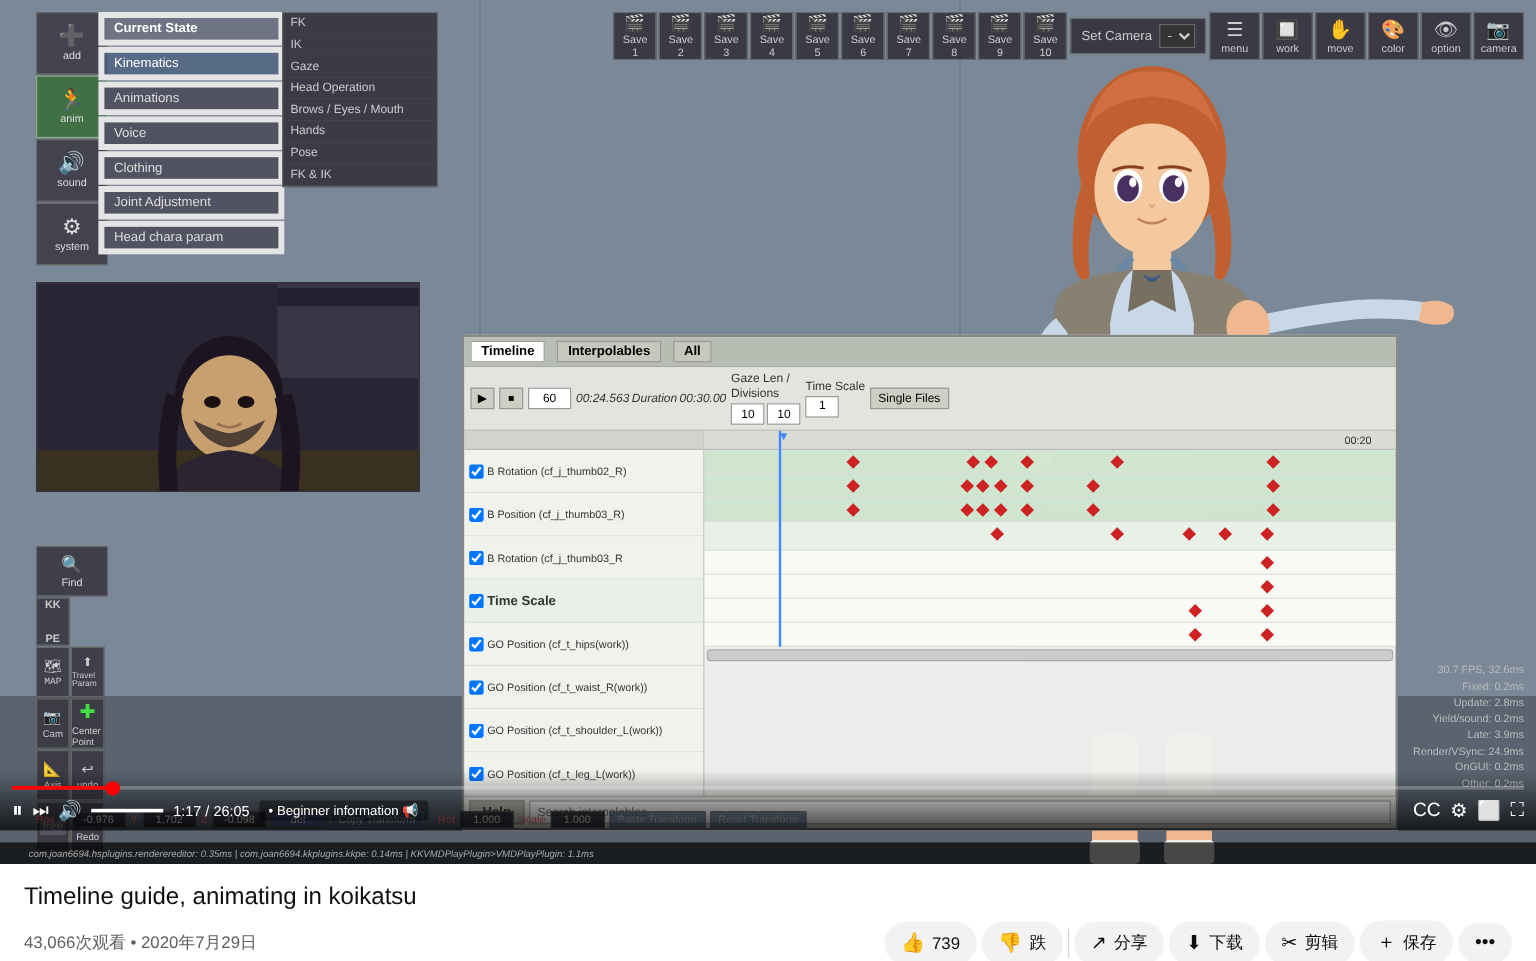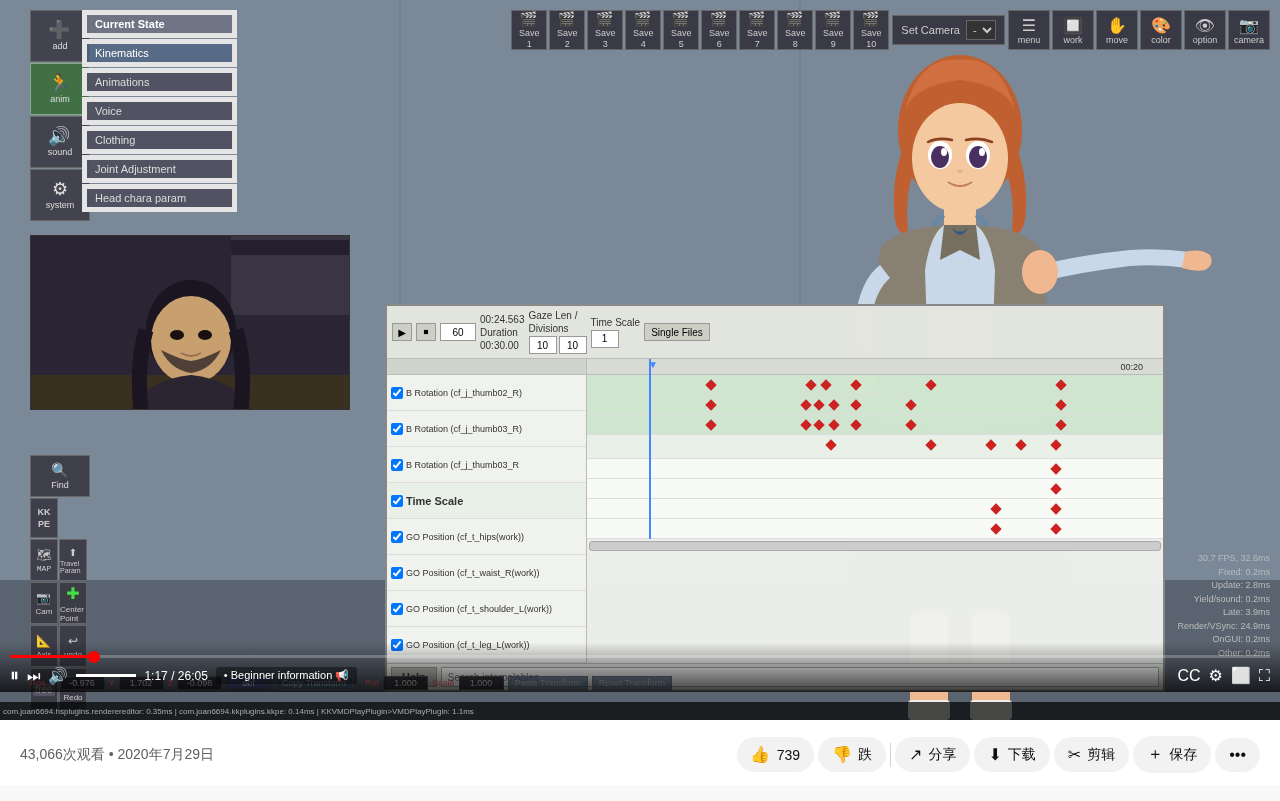--- a/index.html
+++ b/index.html
@@ -579,20 +579,30 @@
   <div class="right-menu">
     <div class="menu-item highlighted" style="background:rgba(110,115,130,0.95);font-weight:bold;">Current State</div>
     <div class="menu-item active" style="background:rgba(80,100,130,0.8);">Kinematics</div>
     <div class="menu-item">Animations</div>
     <div class="menu-item">Voice</div>
     <div class="menu-item">Clothing</div>
     <div class="menu-item">Joint Adjustment</div>
     <div class="menu-item">Head chara param</div>
   </div>
 
+  <div class="submenu">
+    <div class="submenu-item">FK</div>
+    <div class="submenu-item">IK</div>
+    <div class="submenu-item">Gaze</div>
+    <div class="submenu-item">Head Operation</div>
+    <div class="submenu-item">Brows / Eyes / Mouth</div>
+    <div class="submenu-item">Hands</div>
+    <div class="submenu-item">Pose</div>
+    <div class="submenu-item">FK &amp; IK</div>
+  </div>
 
   <div class="top-toolbar">
     <div class="save-group">
       <div class="save-btn">
         <span class="save-btn-icon">🎬</span>
         <span>Save</span>
         <span>1</span>
       </div>
       <div class="save-btn">
         <span class="save-btn-icon">🎬</span>
@@ -706,21 +716,21 @@
   </div>
 
   <div style="position:absolute;left:30px;top:455px;display:flex;flex-direction:column;gap:1px;">
     <div style="display:flex;gap:1px;">
       <div class="find-btn">
         <span style="font-size:14px;">🔍</span>
         <span style="font-size:9px;color:#ddd;">Find</span>
       </div>
     </div>
     <div style="display:flex;gap:1px;">
-      <div class="find-btn" style="background:rgba(55,55,65,0.9);border:1px solid #666;width:28px;height:40px;font-size:8px;color:#ccc;display:flex;flex-direction:column;align-items:center;justify-content:center;cursor:pointer;">
+      <div class="find-btn" style="background:rgba(55,55,65,0.9);border:1px solid #666;width:28px;height:40px;font-size:8px;color:#ccc;display:flex;flex-direction:column;align-items:center;justify-content:space-between;cursor:pointer;">
         <span style="font-weight:bold;font-size:9px;">KK</span>
         <span style="font-weight:bold;font-size:9px;">PE</span>
       </div>
     </div>
     <div style="display:flex;gap:1px;">
       <div class="find-btn" style="background:rgba(55,55,65,0.9);border:1px solid #666;width:28px;height:42px;font-size:8px;color:#ccc;display:flex;flex-direction:column;align-items:center;justify-content:center;cursor:pointer;">
         <span style="font-size:12px;">🗺</span>
         <span style="font-size:8px;font-family:Liberation Mono, monospace;">MAP</span>
       </div>
       <div class="find-btn" style="background:rgba(55,55,65,0.9);border:1px solid #666;width:28px;height:42px;font-size:7px;color:#ccc;display:flex;flex-direction:column;align-items:center;justify-content:center;cursor:pointer;">
@@ -754,27 +764,32 @@
       </div>
       <div class="find-btn" style="background:rgba(55,55,65,0.9);border:1px solid #666;width:28px;height:42px;font-size:8px;color:#ccc;display:flex;flex-direction:column;align-items:center;justify-content:center;cursor:pointer;">
         <span style="font-size:12px;">↪</span>
         <span style="font-size:8px;">Redo</span>
       </div>
     </div>
   </div>
 
   <div class="timeline-panel">
 
+    <div class="timeline-header">
+      <div class="timeline-tab active">Timeline</div>
+      <div class="timeline-tab">Interpolables</div>
+      <div class="timeline-tab">All</div>
+    </div>
 
     <div class="timeline-controls">
 
       <div class="tl-btn">▶</div>
       <div class="tl-btn">⏹</div>
       <input class="tl-input" type="text" style="width: 36px;" value="60">
-      <div style="display:flex;flex-direction:column;gap:2px;">
+      <div style="display:flex;flex-direction:row;gap:2px;font-style:italic;">
         <div style="display:flex;align-items:center;gap:4px;">
           <span class="tl-label">00:24.563</span>
         </div>
         <div style="display:flex;align-items:center;gap:4px;">
           <span class="tl-label">Duration</span>
         </div>
         <div style="display:flex;align-items:flex-end;gap:4px;">
           <span class="tl-label">00:30.00</span>
         </div>
       </div>
@@ -798,21 +813,21 @@
       <div class="tl-left-panel">
 
         <div style="height:16px;background:#d0d4cc;border-bottom:1px solid #bbb;"></div>
 
         <div class="tl-row">
           <input type="checkbox" class="tl-checkbox" checked="" style="">
           <span>B Rotation (cf_j_thumb02_R)</span>
         </div>
         <div class="tl-row">
           <input type="checkbox" class="tl-checkbox" checked="" style="">
-          <span>B Rotation (cf_j_thumb03_R)</span>
+          <span>B Position (cf_j_thumb03_R)</span>
         </div>
         <div class="tl-row">
           <input type="checkbox" class="tl-checkbox" checked="" style="">
           <span>B Rotation (cf_j_thumb03_R</span>
         </div>
         <div class="tl-row time-scale-row">
           <input type="checkbox" class="tl-checkbox" checked="" style="">
           <span>Time Scale</span>
         </div>
         <div class="tl-row">
@@ -961,26 +976,27 @@
       </span>
       <span style="color:white;font-size:11px;background:rgba(0,0,0,0.4);padding:2px 8px;border-radius:3px;">• Beginner information 📢</span>
       <div style="flex:1;"></div>
       <button style="background:none;border:none;color:white;font-size:16px;cursor:pointer;">CC</button>
       <button style="background:none;border:none;color:white;font-size:16px;cursor:pointer;">⚙</button>
       <button style="background:none;border:none;color:white;font-size:16px;cursor:pointer;">⬜</button>
       <button style="background:none;border:none;color:white;font-size:16px;cursor:pointer;">⛶</button>
     </div>
   </div>
 
-  <div style="position:absolute;bottom:0;left:0;right:0;height:18px;background:rgba(0,0,0,0.7);display:flex;align-items:center;padding:0 3px;">
+  <div style="position:absolute;bottom:0;left:0;right:0;height:18px;background:rgba(0,0,0,0.7);display:flex;align-items:center;padding:0 24px;font-style:italic;">
     <span style="font-size:8px;color:#aaa;overflow:hidden;white-space:nowrap;text-overflow:ellipsis;">com.joan6694.hsplugins.renderereditor: 0.35ms | com.joan6694.kkplugins.kkpe: 0.14ms | KKVMDPlayPlugin&gt;VMDPlayPlugin: 1.1ms</span>
   </div>
 </div>
 
 <div class="page-info">
+  <h1 class="video-title">Timeline guide, animating in koikatsu</h1>
   <div class="video-meta">
     <div>
       <span class="view-count">
         <span>43,066次观看</span> • <span>2020年7月29日</span>
       </span>
     </div>
     <div class="action-buttons">
       <button class="action-btn">
         <span class="action-icon">👍</span>
         <span>739</span>

